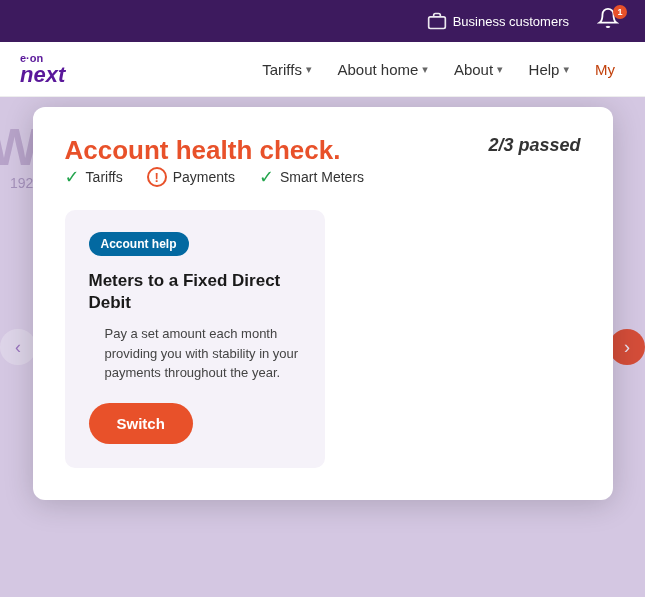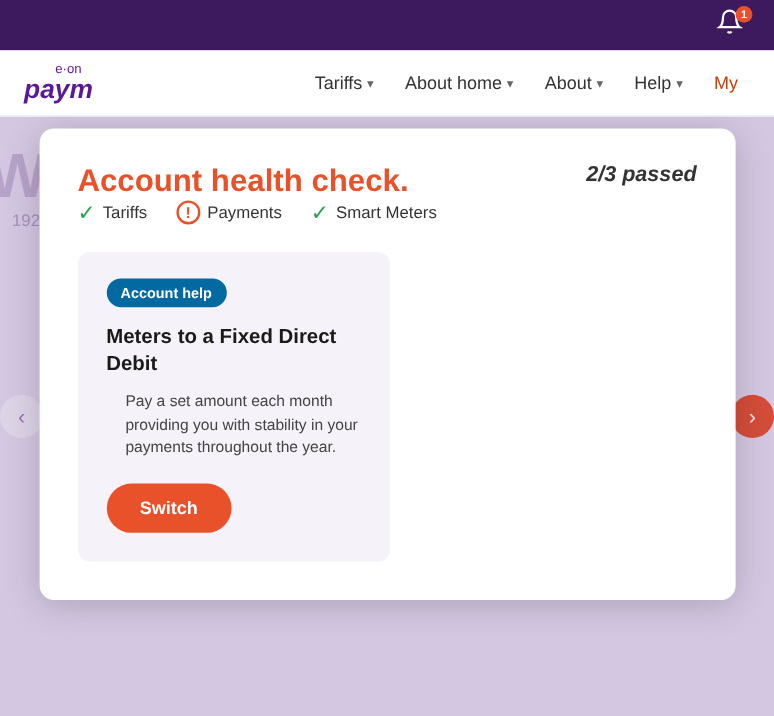--- a/index.html
+++ b/index.html
@@ -69,23 +69,22 @@
       border-bottom: 1px solid #eee;
       position: relative;
       z-index: 10;
     }
     .logo {
       margin-right: auto;
     }
     .logo-text {
       font-size: 11px;
       color: #5a189a;
-      font-weight: 400;
+      font-weight: 700;
       line-height: 1;
-      margin-left: 26px;
     }
     .logo-next {
       font-size: 22px;
       color: #5a189a;
       font-weight: 800;
       font-style: italic;
       line-height: 1;
     }
     .nav-items {
       display: flex;
@@ -281,33 +280,40 @@
       padding: 12px 28px;
       font-size: 15px;
       font-weight: 700;
       cursor: pointer;
     }
   </style>
 </head>
 <body>
 
 <div class="top-bar">
+  <div class="top-bar-item">
+    <svg class="top-bar-icon" viewBox="0 0 24 24" fill="none" stroke="white" stroke-width="2">
+      <rect x="2" y="7" width="20" height="14" rx="2"></rect>
+      <path d="M16 7V5a2 2 0 0 0-2-2h-4a2 2 0 0 0-2 2v2"></path>
+    </svg>
+    <span>Business customers</span>
+  </div>
   <div class="notification-badge">
     <svg class="bell-icon" viewBox="0 0 24 24" fill="none" stroke="white" stroke-width="2">
       <path d="M18 8A6 6 0 0 0 6 8c0 7-3 9-3 9h18s-3-2-3-9"></path>
       <path d="M13.73 21a2 2 0 0 1-3.46 0"></path>
     </svg>
     <div class="badge-dot">1</div>
   </div>
 </div>
 
 <nav class="main-nav">
   <div class="logo">
     <div class="logo-text">e·on</div>
-    <div class="logo-next">paym</div>
+    <div class="logo-next">next</div>
   </div>
   <div class="nav-items">
     <div class="nav-item">
       <span>Tariffs</span>
       <span class="nav-chevron">▾</span>
     </div>
     <div class="nav-item">
       <span>About home</span>
       <span class="nav-chevron">▾</span>
     </div>

